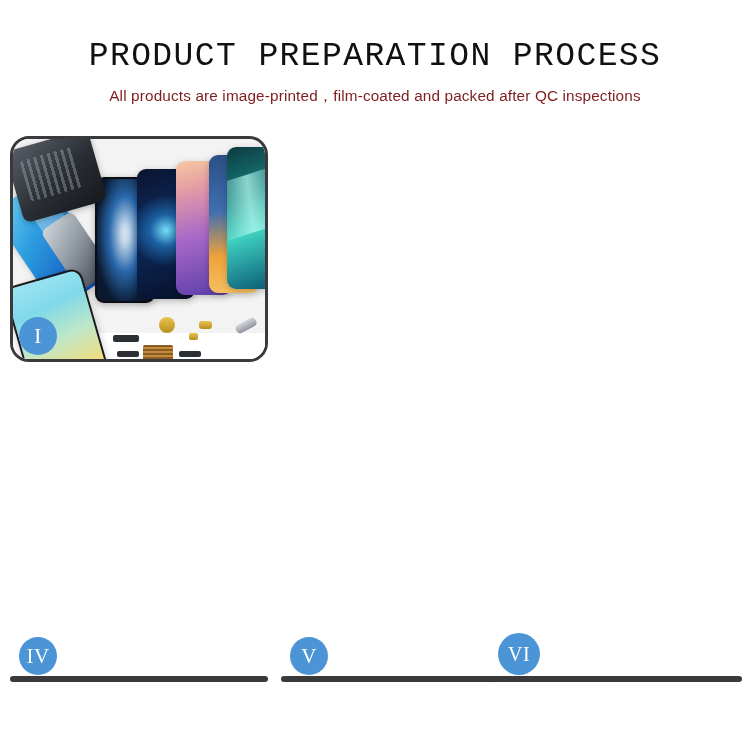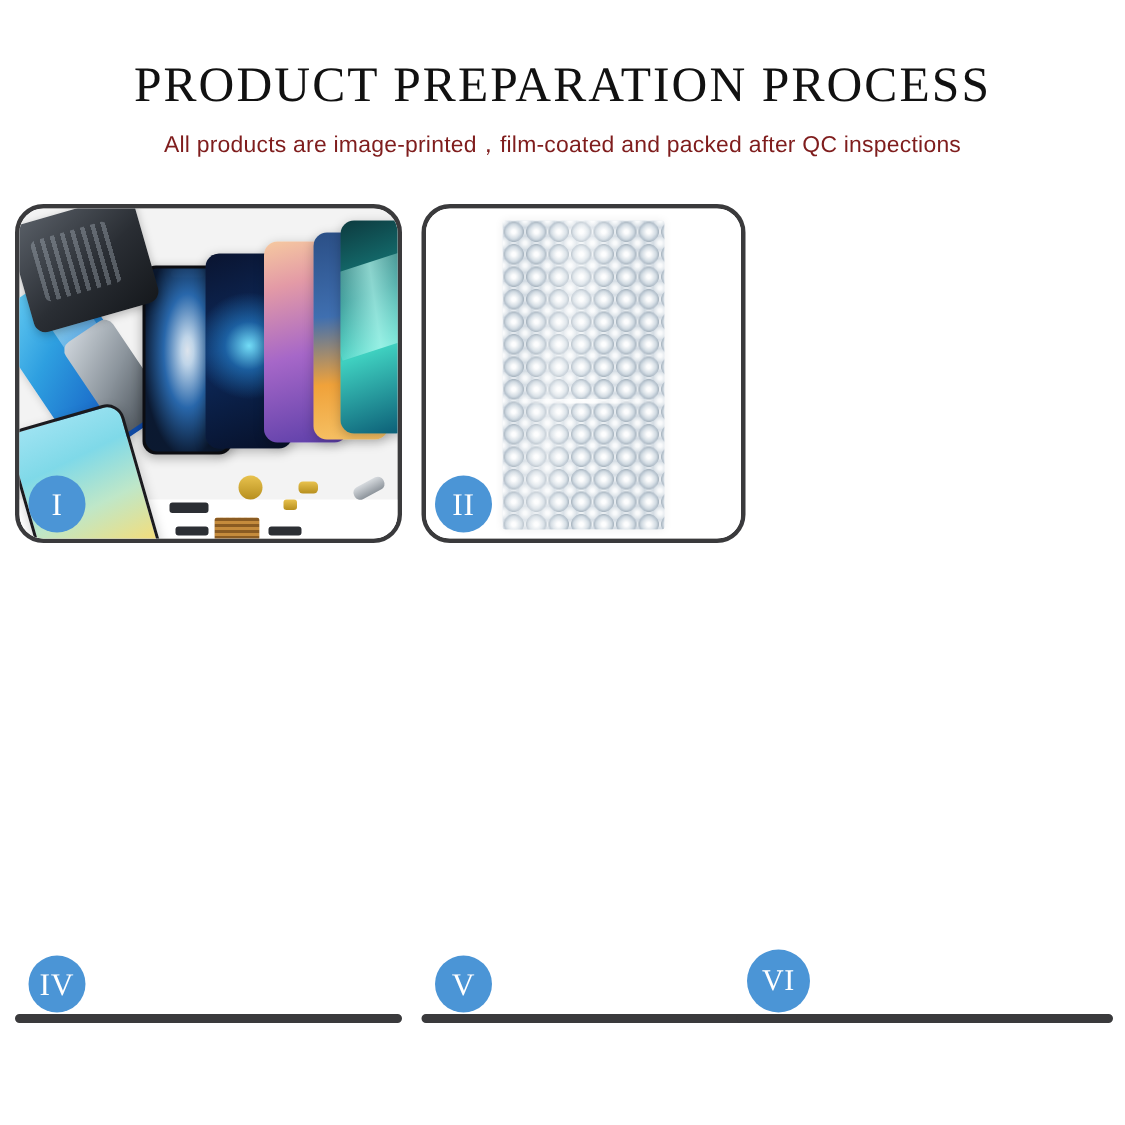--- a/index.html
+++ b/index.html
@@ -25,21 +25,21 @@
   .header { position: absolute; left: 0; top: 0; width: 750px; }
   .title {
     text-align: center;
     font-size: 33px;
     font-weight: 500;
     letter-spacing: 1.4px;
     color: #111111;
     margin-top: 40px;
     line-height: 1.05;
     white-space: nowrap;
-    font-family: Liberation Serif, serif;
+    font-family: Liberation Mono, monospace;
   }
   .subtitle {
     text-align: center;
     font-size: 15.3px;
     font-weight: 400;
     color: #7f1d1d;
     margin-top: 11px;
     letter-spacing: 0.15px;
     white-space: nowrap;
     font-family: "Liberation Sans", sans-serif;
@@ -340,32 +340,20 @@
 
           <div class="part" style="left:166px; top:212px; width:22px; height:6px;"></div>
 
           <div class="part silver" style="left:222px; top:182px; width:22px; height:9px; border-radius:4px; transform:rotate(-28deg);"></div>
 
         </div>
         <div class="badge">I</div>
       </div>
     </div>
 
-    <div class="cell c2 r1" style="width:216px;">
-      <div class="panel">
-        <div class="panel-inner">
-          <div class="bw-wrap"></div>
-          <div class="bw">
-            <div class="bw-sheen"></div>
-            <div class="bw-seam"></div>
-          </div>
-        </div>
-        <div class="badge">II</div>
-      </div>
-    </div>
 
 
     <div style="grid-column:1/4; grid-row:2;"></div>
 
     <div class="cell c1 r2" style="grid-row:3;">
       <div class="panel">
         <div class="panel-inner">
           <div class="b4"></div>
 
         </div>

